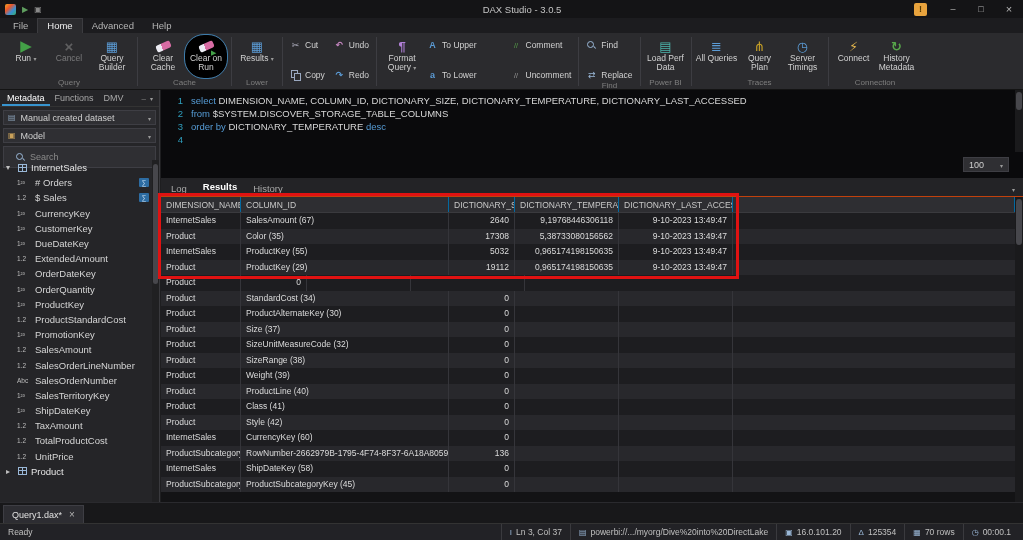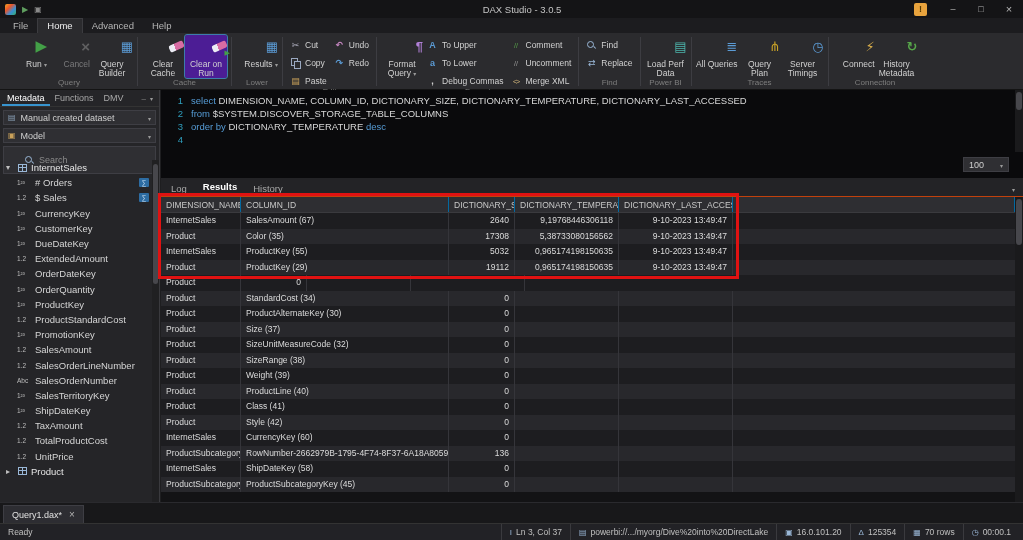--- a/index.html
+++ b/index.html
@@ -26,28 +26,28 @@
   .menubar{position:absolute;left:0;top:18px;right:0;height:15px;background:#1c1c1f;display:flex;align-items:flex-end;padding-left:4px;}
   .mtab{font-size:9.5px;color:#b5b5b5;padding:1px 9px 2px;}
   .mtab.active{background:#2b2b2e;color:#efefef;border:1px solid #3c3c40;border-bottom:none;}
 
   
   .ribbon{position:absolute;left:0;top:33px;right:0;height:57px;background:#2b2b2e;border-bottom:1px solid #141414;display:flex;align-items:stretch;padding:1px 2px 0;}
   .rgroup{display:flex;flex-direction:column;}
   .rbtns{flex:1;display:flex;align-items:stretch;padding:1px 3px 0;gap:1px;}
   .rglabel{font-size:8px;color:#7f7f7f;text-align:center;height:11px;line-height:10px;white-space:nowrap;padding:0 4px;}
   .rsep{width:1px;background:#3d3d42;margin:3px 1px;}
-  .rbig{width:42px;display:flex;flex-direction:column;align-items:flex-end;padding-top:3px;gap:6px;border-radius:2px;}
+  .rbig{width:42px;display:flex;flex-direction:column;align-items:center;padding-top:3px;gap:0;border-radius:2px;}
   .rbig .ric{height:16px;display:flex;align-items:center;justify-content:center;font-size:13px;}
   .rlbl{font-size:8.5px;line-height:9px;color:#d2d2d2;text-align:center;}
   .chev::before{content:"▾";font-size:6px;color:#9a9a9a;}
-  .rcol{display:flex;flex-direction:column;gap:6px;padding-top:4px;}
+  .rcol{display:flex;flex-direction:column;gap:18px;padding-top:4px;}
   .rsmall{display:flex;align-items:center;gap:4px;font-size:8.5px;color:#d2d2d2;padding:0 3px;height:12px;white-space:nowrap;}
   .ric-s{width:11px;display:flex;align-items:center;justify-content:center;font-size:9px;}
-  .selected{background:#4c1d95;outline:1px solid #3d7cab;}
+  .selected{background:#000000;outline:1px solid #3d7cab;border-radius:19px;}
   .disabled{opacity:.45;}
   .i-run::before{content:"▶";color:#43a047;font-size:15px;}
   .i-cancel::before{content:"×";color:#9e9e9e;font-size:15px;font-weight:bold;}
   .i-qb::before{content:"▦";color:#5b9bd5;}
   .i-results::before{content:"▦";color:#5b9bd5;}
   .eraser{width:15px;height:7px;border-radius:2px;background:linear-gradient(90deg,#ececf4 38%,#d86ca4 38%);transform:rotate(-24deg);}
   .i-clearrun{position:relative;}
   .i-clearrun::after{content:"▶";position:absolute;right:-3px;bottom:-3px;font-size:7px;color:#43a047;}
   .i-fq::before{content:"¶";color:#b180d7;font-weight:bold;}
   .i-upper::before{content:"A";color:#5b9bd5;font-weight:bold;font-size:9px;}
@@ -81,21 +81,21 @@
   .sidebar{position:absolute;left:0;top:90px;width:160px;bottom:38px;background:#252528;border-right:1px solid #3a3a3e;}
   .side-tabs{display:flex;align-items:center;height:17px;border-bottom:1px solid #333;padding:0 4px 0 2px;}
   .tabwrap{display:flex;align-items:center;height:100%;}
   .stab{font-size:9px;color:#a8a8a8;padding:3px 5px 1px;height:100%;}
   .stab.active{color:#fff;border-bottom:2px solid #3794cf;}
   .spacer{flex:1;}
   .sticon{font-size:8px;color:#8a8a8a;padding:0 2px;}
   .sdrop{margin:3px 3px 0;height:15px;background:#2f2f33;border:1px solid #3e3e44;display:flex;align-items:center;gap:5px;padding:0 4px;font-size:9px;color:#cfcfcf;}
   .dico{font-size:8px;}
   .mlauto{margin-left:auto;}
-  .ssearch{margin:3px 3px 0;height:28px;background:#2f2f33;border:1px solid #3e3e44;display:flex;align-items:center;gap:5px;padding:0 21px;}
+  .ssearch{margin:3px 3px 0;height:22px;background:#2f2f33;border:1px solid #3e3e44;display:flex;align-items:center;gap:5px;padding:0 12px;}
   .searchbox{background:transparent;border:none;outline:none;color:#ccc;font-size:9px;flex:1;min-width:0;}
   .searchbox::placeholder{color:#8a8a8a;}
   .tree{position:absolute;left:0;top:70px;right:7px;bottom:0;overflow:hidden;font-size:9.5px;}
   .titem{display:flex;align-items:center;height:15.2px;padding-left:6px;gap:4px;color:#d6d6d6;white-space:nowrap;}
   .ttable{color:#e6e6e6;}
   .tchev{width:8px;font-size:8px;color:#c0c0c0;}
   .ttico{width:9px;height:8px;border:1px solid #9ab8d8;position:relative;flex:none;}
   .ttico::before{content:"";position:absolute;left:0;right:0;top:2px;height:1px;background:#9ab8d8;}
   .ttico::after{content:"";position:absolute;top:0;bottom:0;left:3px;width:1px;background:#9ab8d8;}
   .tcol{padding-left:17px;}

